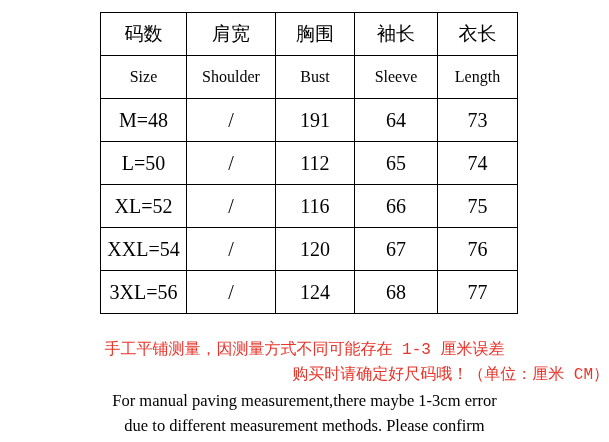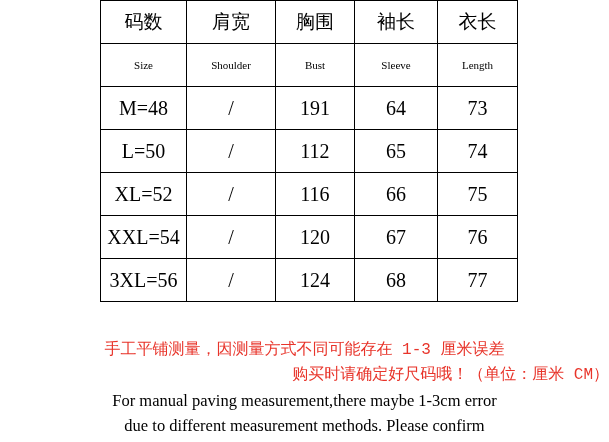--- a/index.html
+++ b/index.html
@@ -16,42 +16,42 @@
   }
   .page {
     position: relative;
     width: 609px;
     height: 442px;
     box-sizing: border-box;
   }
   .table-wrap {
     position: absolute;
     left: 100px;
-    top: 0;
+    top: 12px;
     width: 412px;
   }
   table.size-table {
     border-collapse: collapse;
     width: 412px;
     table-layout: fixed;
   }
   table.size-table td {
     border: 1px solid #000000;
     text-align: center;
     vertical-align: middle;
     height: 42px;
     font-size: 17px;
     font-family: "Liberation Serif", serif;
     padding: 0;
   }
   table.size-table tr.row-cn td {
     font-size: 19px;
   }
   table.size-table tr.row-en td {
-    font-size: 11px;
+    font-size: 16px;
   }
   table.size-table tr.row-data td {
     font-size: 20px;
   }
   .col-a { width: 85px; }
   .col-b { width: 88px; }
   .col-c { width: 78px; }
   .col-d { width: 82px; }
   .col-e { width: 79px; }
 

